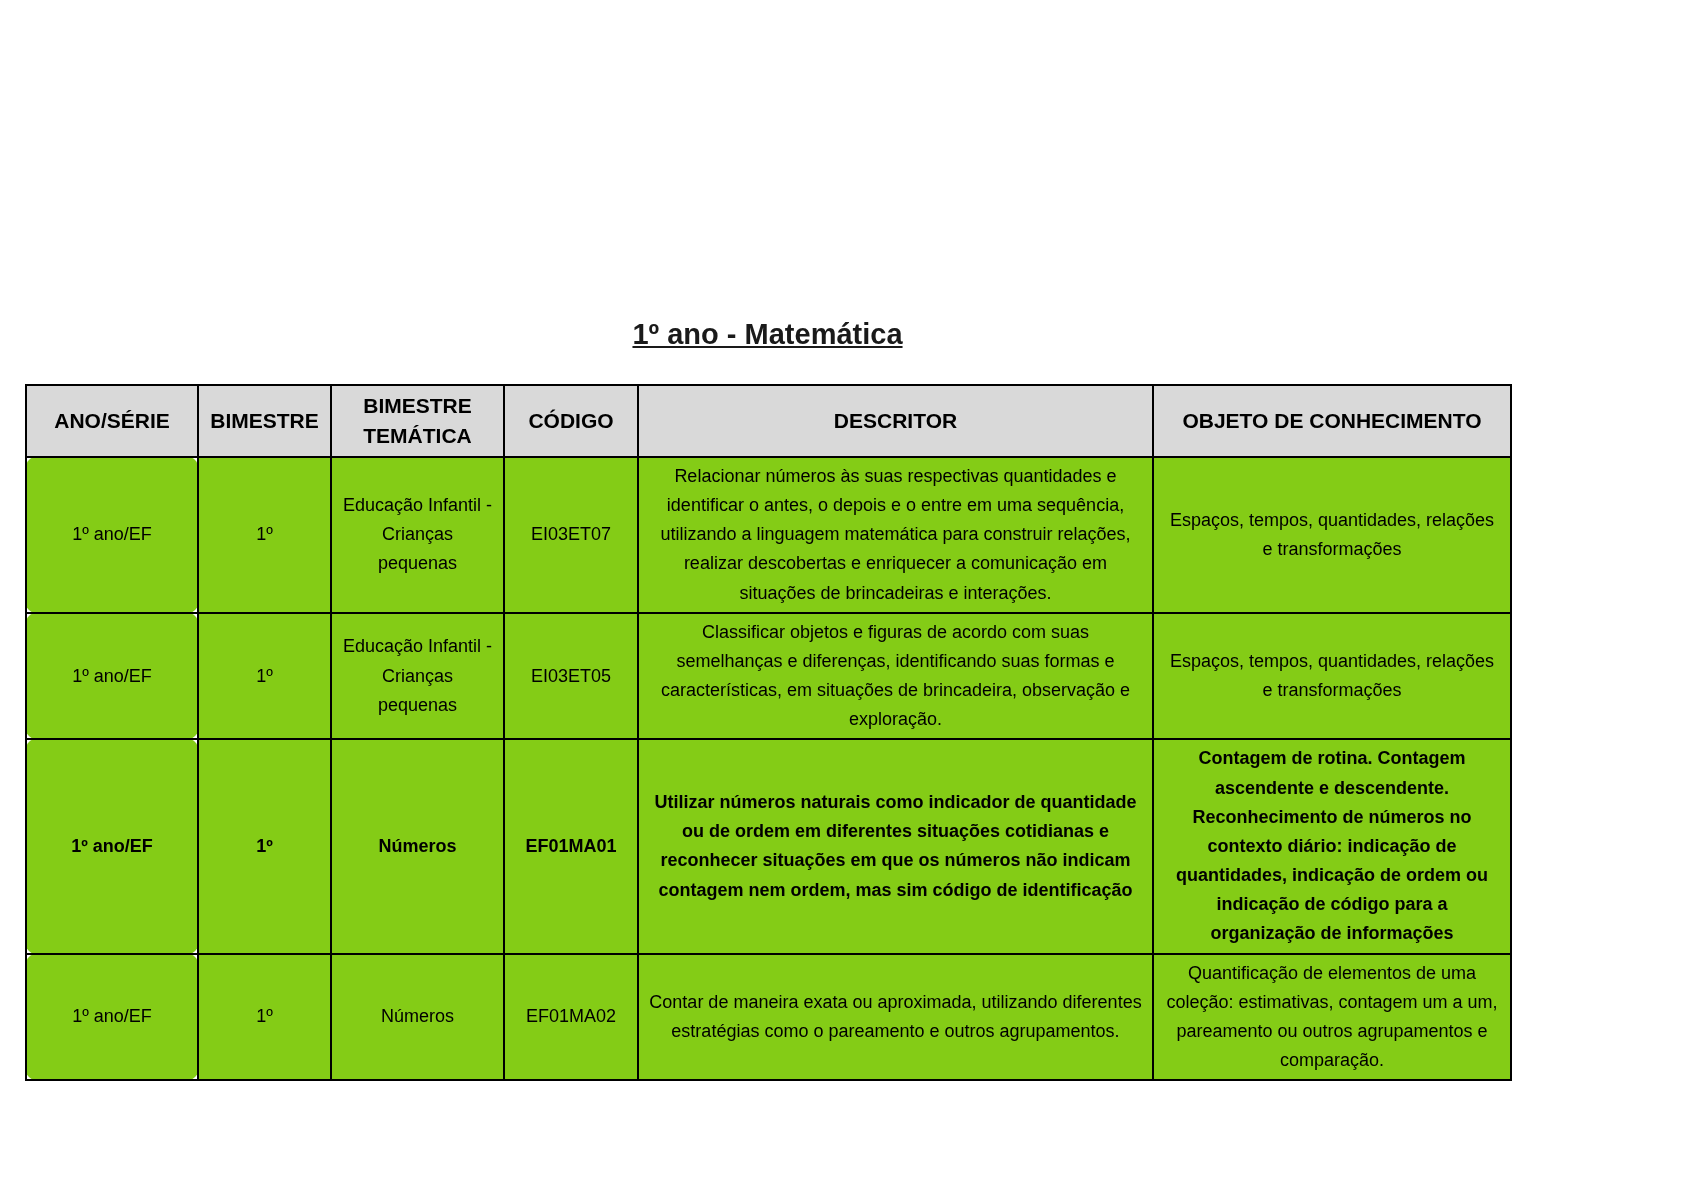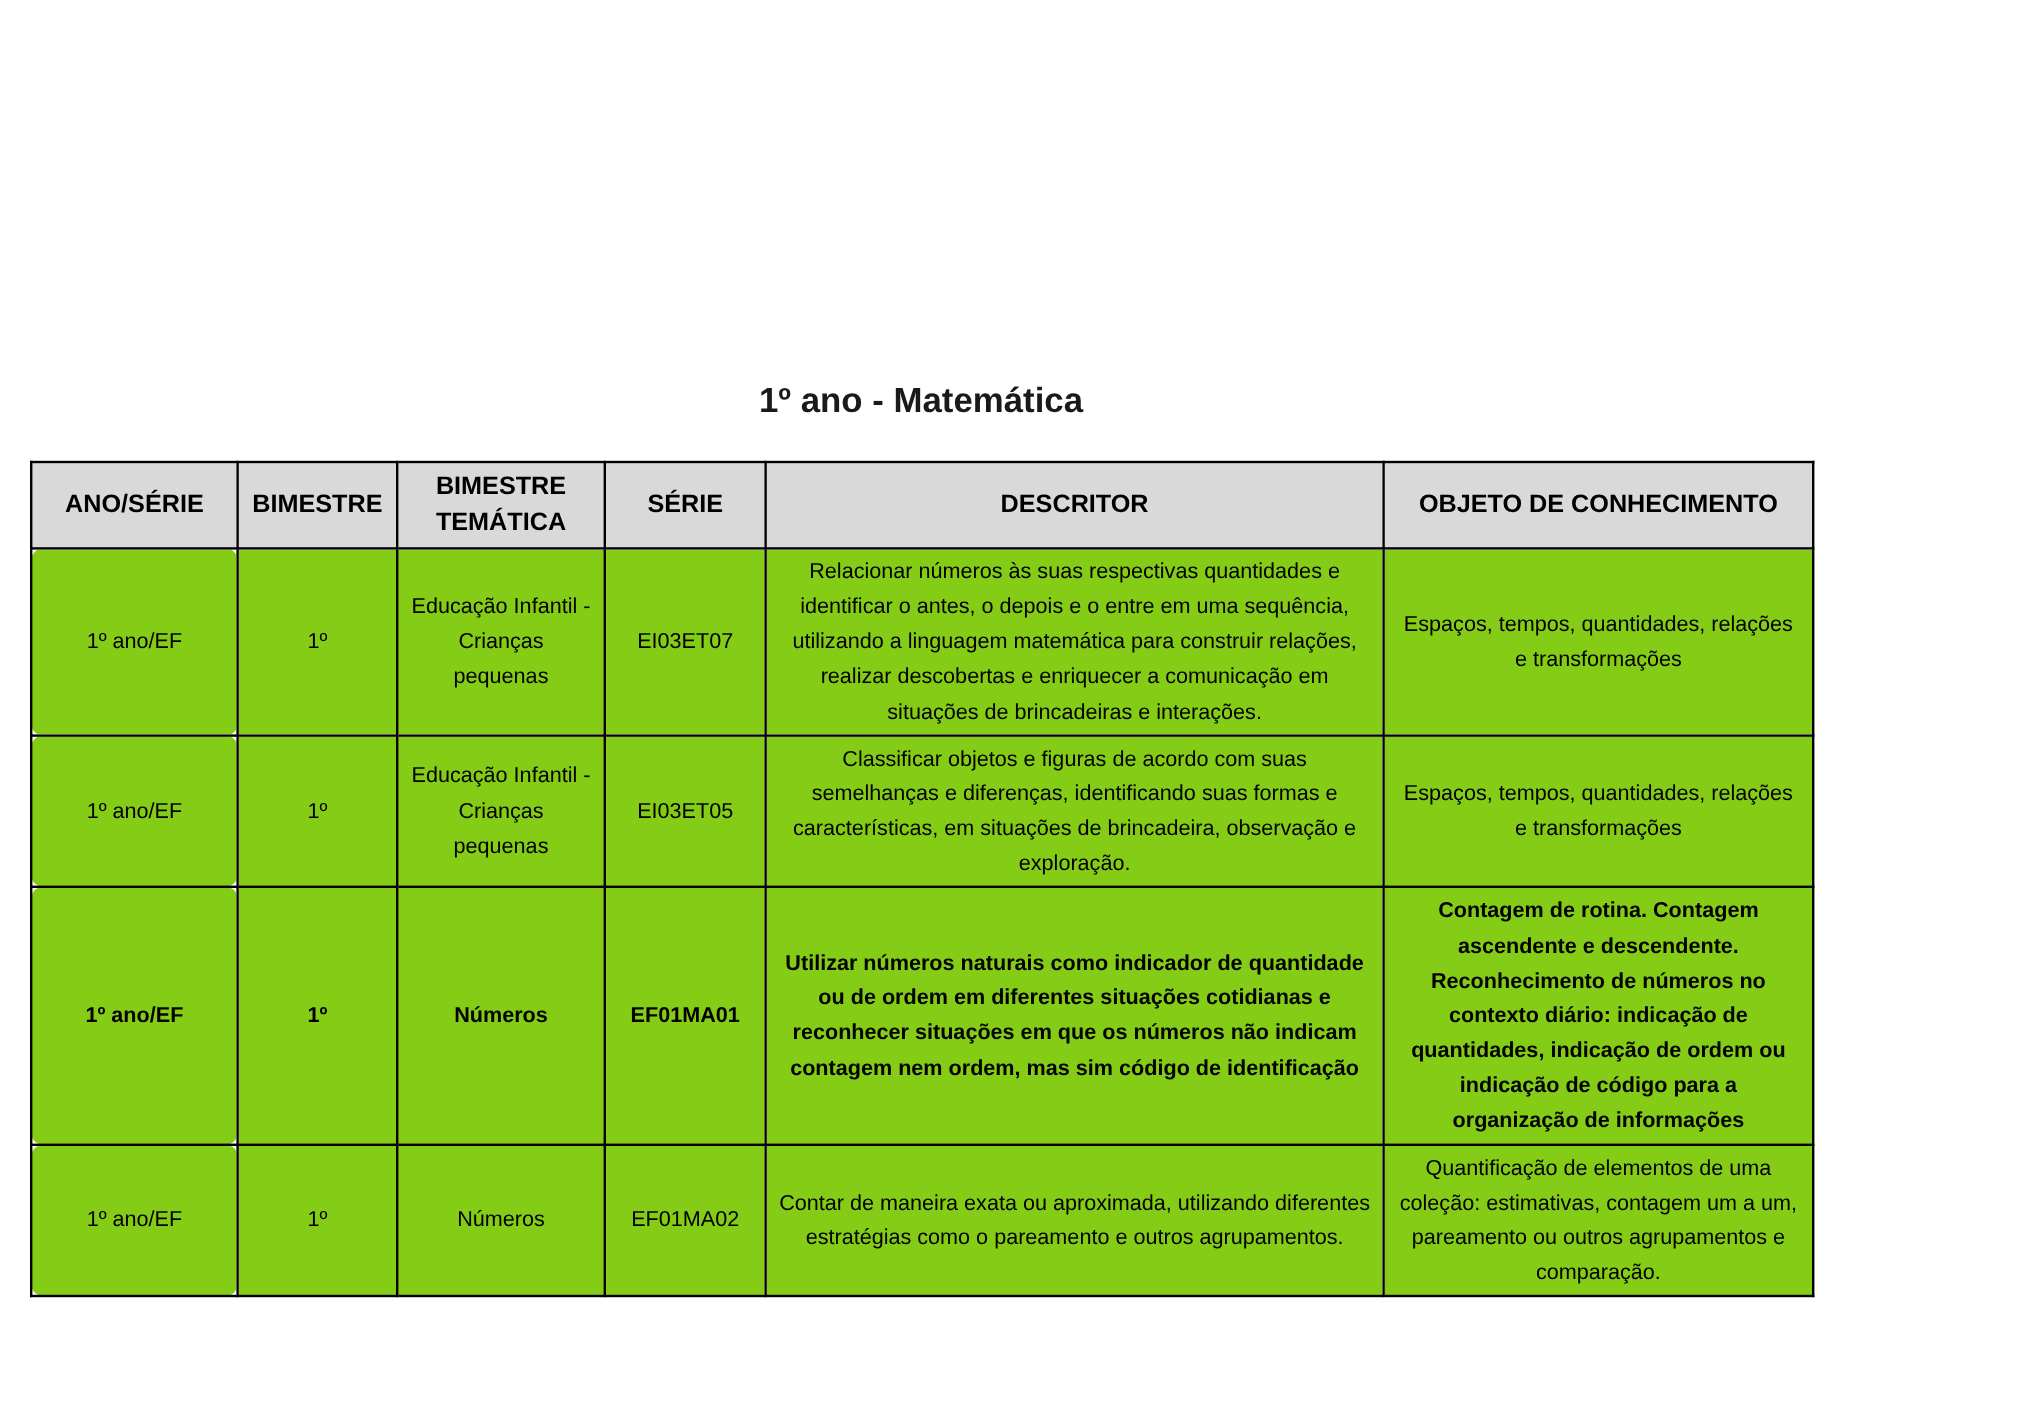--- a/index.html
+++ b/index.html
@@ -18,20 +18,21 @@
   }
   .doc-title {
     position: absolute;
     left: 25px;
     top: 318px;
     width: 1485px;
     text-align: center;
     font-size: 29px;
     font-weight: bold;
     color: #1a1a1a;
+    text-decoration: underline;
   }
   table.curriculum {
     position: absolute;
     left: 25px;
     top: 384px;
     width: 1485px;
     border-collapse: collapse;
     table-layout: fixed;
   }
   table.curriculum th,
@@ -80,21 +81,21 @@
       <col style="width:173px">
       <col style="width:134px">
       <col style="width:515px">
       <col style="width:358px">
     </colgroup>
     <thead>
       <tr>
         <th>ANO/SÉRIE</th>
         <th>BIMESTRE</th>
         <th>BIMESTRE TEMÁTICA</th>
-        <th>SÉRIE</th>
+        <th>CÓDIGO</th>
         <th>DESCRITOR</th>
         <th>OBJETO DE CONHECIMENTO</th>
       </tr>
     </thead>
     <tbody>
       <tr class="r1">
         <td class="cell-ano">1º ano/EF</td>
         <td>1º</td>
         <td>Educação Infantil - Crianças pequenas</td>
         <td>EI03ET07</td>

